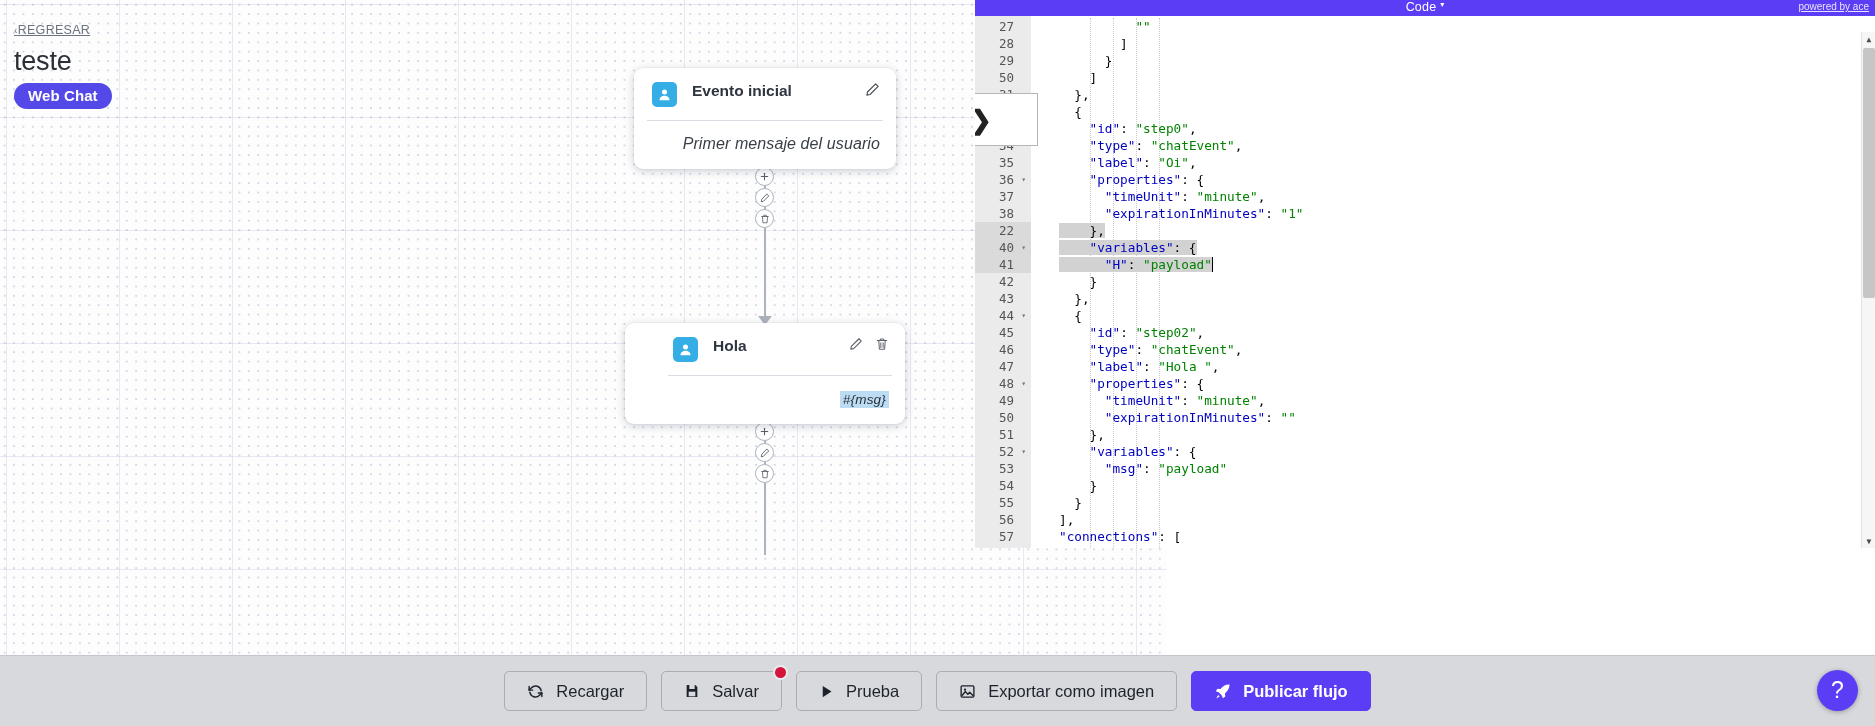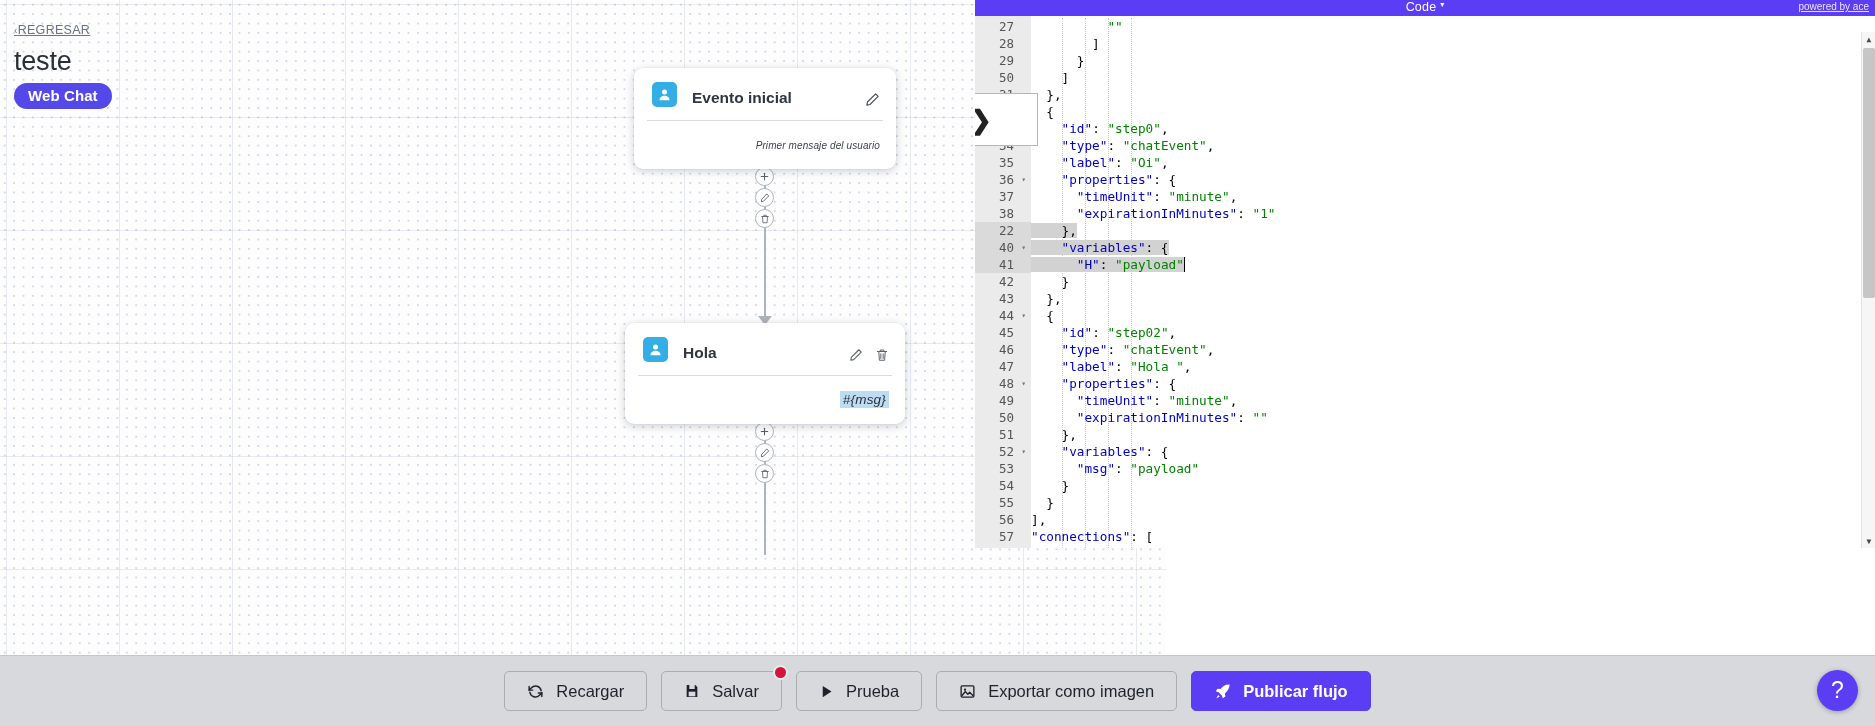--- a/index.html
+++ b/index.html
@@ -46,38 +46,38 @@
 
   
   .node {
     position: absolute;
     background: #fff;
     border-radius: 9px;
     box-shadow: 0 2px 9px rgba(20,30,60,.21), 0 0 0 .5px rgba(0,0,0,.04);
     z-index: 4;
   }
   .node-head {
-    display: flex; align-items: flex-end;
+    display: flex; align-items: flex-start;
     padding: 14px 16px 13px 18px;
   }
   .node-icon {
     width: 25px; height: 25px; border-radius: 5px;
     background: #34aee4; flex: 0 0 auto;
     display: flex; align-items: center; justify-content: center;
   }
   .node-title {
     font-size: 15.5px; font-weight: 700; color: #2f3540;
     margin-left: 15px; flex: 1 1 auto; white-space: nowrap;
   }
   .node-acts { display: flex; align-items: center; gap: 12px; }
   .ic-btn { cursor: pointer; display: block; line-height: 0; }
   .node-sep { height: 1px; background: #d9dde3; margin: 0 13px; }
   .node-body { padding: 14px 16px 16px; text-align: right; }
   .node-placeholder {
-    font-size: 10px; color: #3a3f47; font-style: italic;
+    font-size: 16px; color: #3a3f47; font-style: italic;
     letter-spacing: .1px;
   }
   .token-chip {
     display: inline-block; font-size: 13.5px; font-style: italic;
     color: #2b3038; background: #bcdcf3; padding: 1px 3px;
     letter-spacing: .2px;
   }
 
   
   .conn-line { position: absolute; width: 1.6px; background: #adb3bb; z-index: 1; }
@@ -111,20 +111,21 @@
     font-size: 12.5px; color: #ffffff; font-weight: 400; letter-spacing: .2px;
   }
   #code-topbar .ct-caret { font-size: 8px; color: #fff; margin-left: 4px; }
   #code-topbar .ct-ace {
     position: absolute; right: 6px; top: 1px;
     font-size: 10px; color: #e8e4ff; text-decoration: underline; cursor: pointer;
   }
   #editor-wrap {
     position: relative; height: 532px; display: flex;
     font-family: "DejaVu Sans Mono", monospace;
+    gap: 28px;
   }
   #gutter {
     width: 56px; background: #ebebeb; flex: 0 0 auto;
     position: relative; padding-top: 2px; color: #555;
   }
   .gl {
     height: 17px; line-height: 17px; font-size: 12.5px;
     text-align: right; padding-right: 17px; position: relative;
   }
   .gl.active { background: #dadada; }
@@ -264,21 +265,21 @@
           <path d="M17 3l4 4L8 20l-5 1 1-5z"></path>
         </svg>
       </div>
       <div class="mid-btn">
         <svg width="10" height="10" viewBox="0 0 24 24" fill="none" stroke="#5a6069" stroke-width="2" stroke-linecap="round">
           <path d="M4 6h16M9 6V3h6v3M6 6l1 15h10l1-15"></path>
         </svg>
       </div>
     </div>
 
-    <div class="node" style="left:625px; top:323px; width:280px;">
+    <div class="node" style="left:625px; top:323px; width:280px;padding-left:30px;">
       <div class="node-head">
         <div class="node-icon">
           <svg width="15" height="15" viewBox="0 0 24 24" fill="#ffffff">
             <circle cx="12" cy="8" r="4"></circle>
             <path d="M4 21c0-4.4 3.6-7 8-7s8 2.6 8 7z"></path>
           </svg>
         </div>
         <div class="node-title">Hola</div>
         <div class="node-acts">
           <span class="ic-btn">

